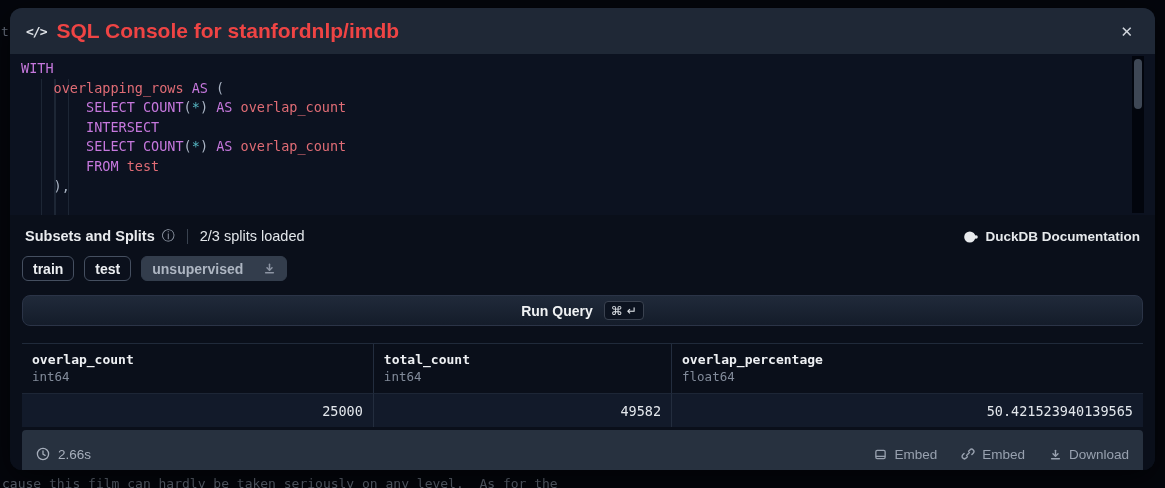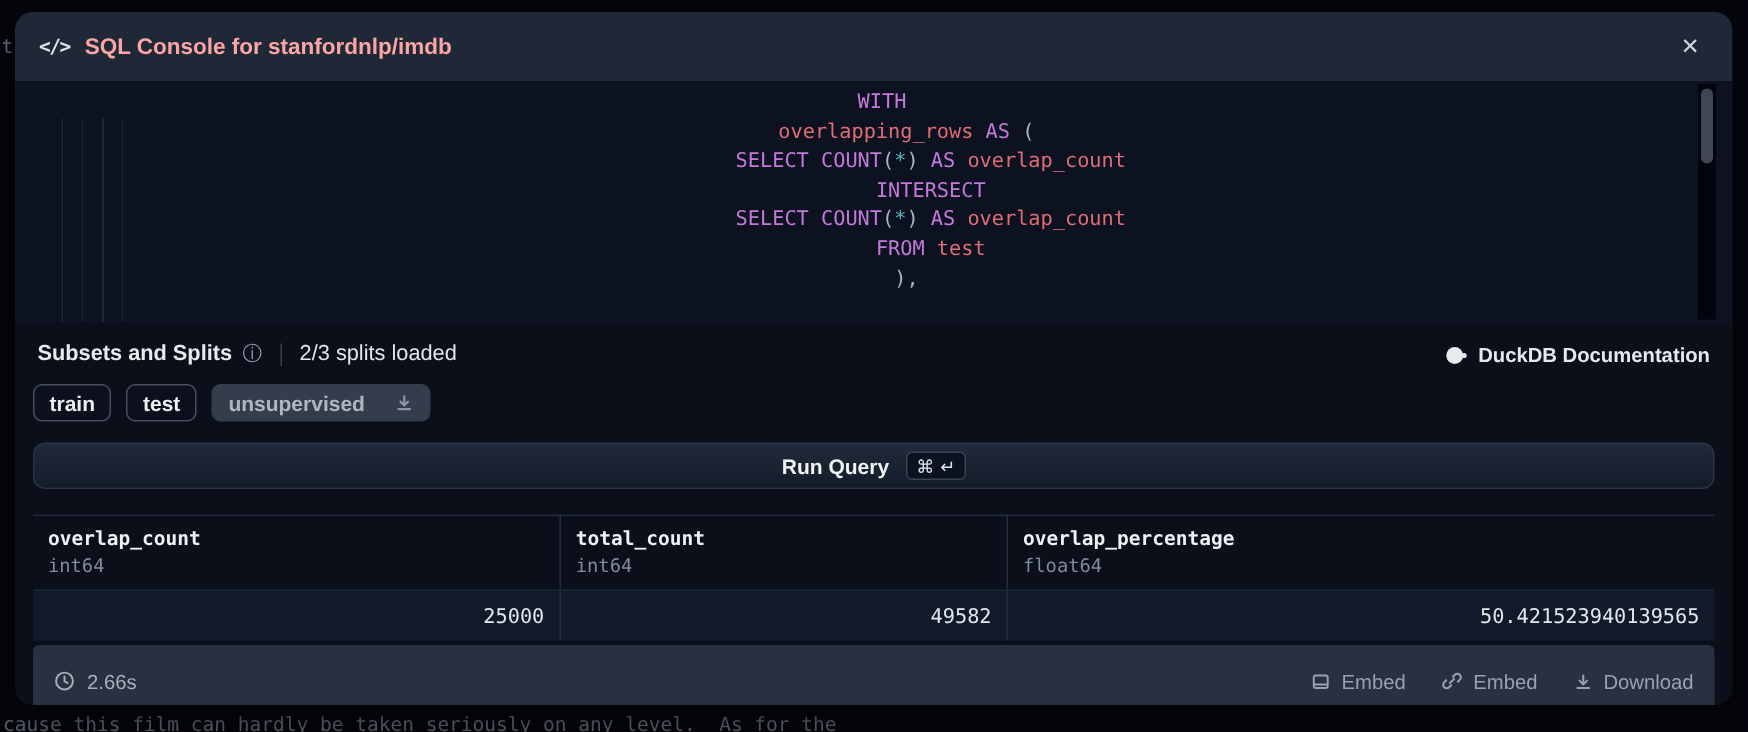--- a/index.html
+++ b/index.html
@@ -15,33 +15,33 @@
 
   
   .modal { position:absolute; left:10px; top:8px; width:1145px; height:462px; z-index:2;
     background:#0b101c; border-radius:12px; overflow:hidden;
     display:flex; flex-direction:column; box-shadow:0 8px 30px rgba(0,0,0,.6); }
 
   .m-header { flex:none; height:46px; background:#1f2836; display:flex; align-items:center;
     padding:0 16px; gap:10px; }
   .code-glyph { font-family:"DejaVu Sans Mono", monospace; font-size:13px; font-weight:700;
     color:#dfe3e8; letter-spacing:-1px; }
-  .m-title { font-size:15px; font-weight:700; color:#fca5a5; }
+  .m-title { font-size:21px; font-weight:700; color:#ef4444; }
   .close-btn { margin-left:auto; color:#d0d5dc; font-size:15px; cursor:pointer; line-height:1;
     padding:4px 6px; }
 
   
   .editor { flex:none; height:161px; background:#0c1220; position:relative; overflow:hidden;
     font-family:"DejaVu Sans Mono", monospace; font-size:13.5px; padding-top:5px; }
   .guides { position:absolute; left:31px; top:25px; bottom:0; width:41px; z-index:1;
     background:repeating-linear-gradient(to right,#1d2635 0 1px,transparent 1px 13.5px);
     pointer-events:none; }
   .code-lines { position:relative; z-index:2; }
   .code-line { height:19.6px; line-height:19.6px; padding-left:11px; white-space:pre;
-    cursor:text;text-align:center; }
+    cursor:text; }
   .code-line.active { background:#16202f; }
   .tk-kw { color:#c678dd; }
   .tk-id { color:#e06c75; }
   .tk-pn { color:#aab4c4; }
   .tk-st { color:#56b6c2; }
   .tk-ws { color:#aab4c4; }
   .tk-caret { display:inline-block; width:2px; height:15px; background:#528bff;
     vertical-align:-2px; }
   .scroll-track { position:absolute; right:11px; top:2px; bottom:2px; width:12px;
     background:#02050d; z-index:3; }

